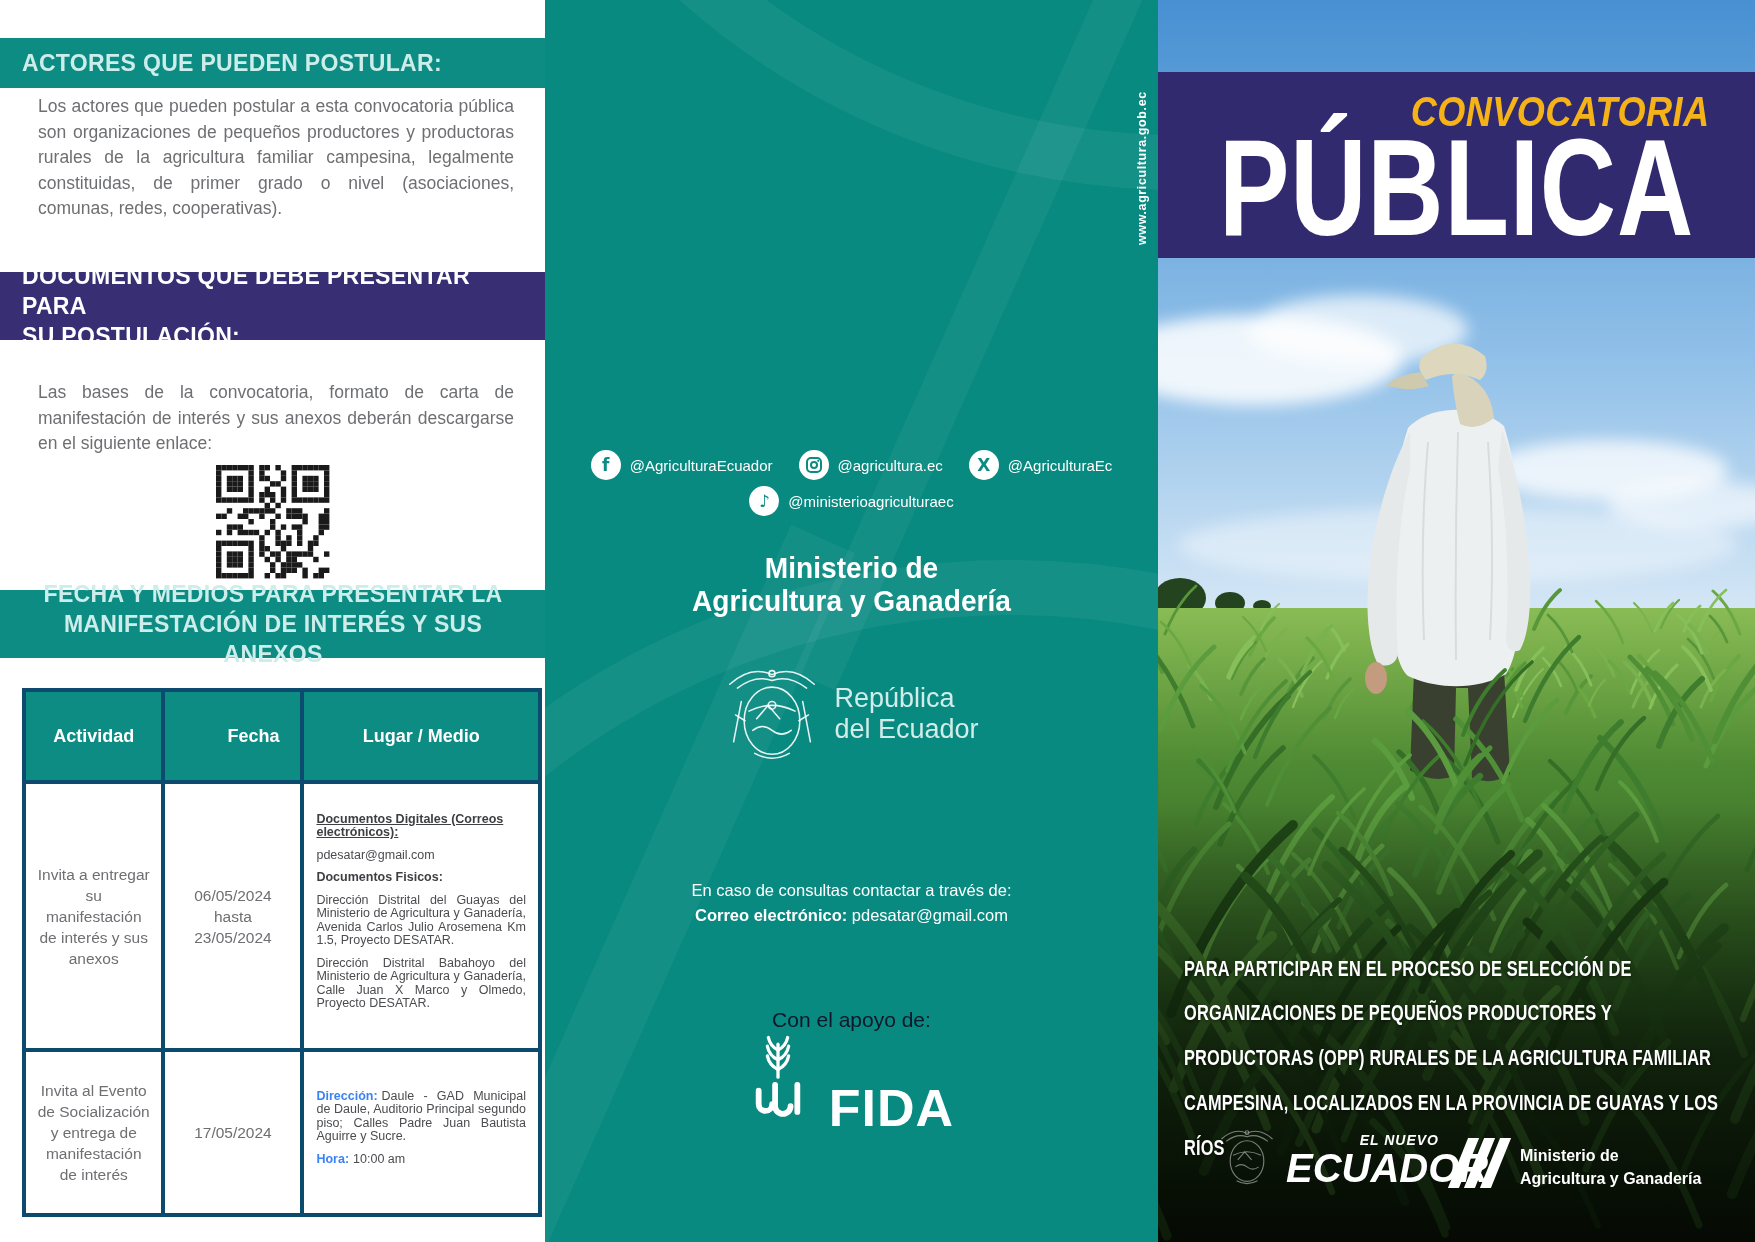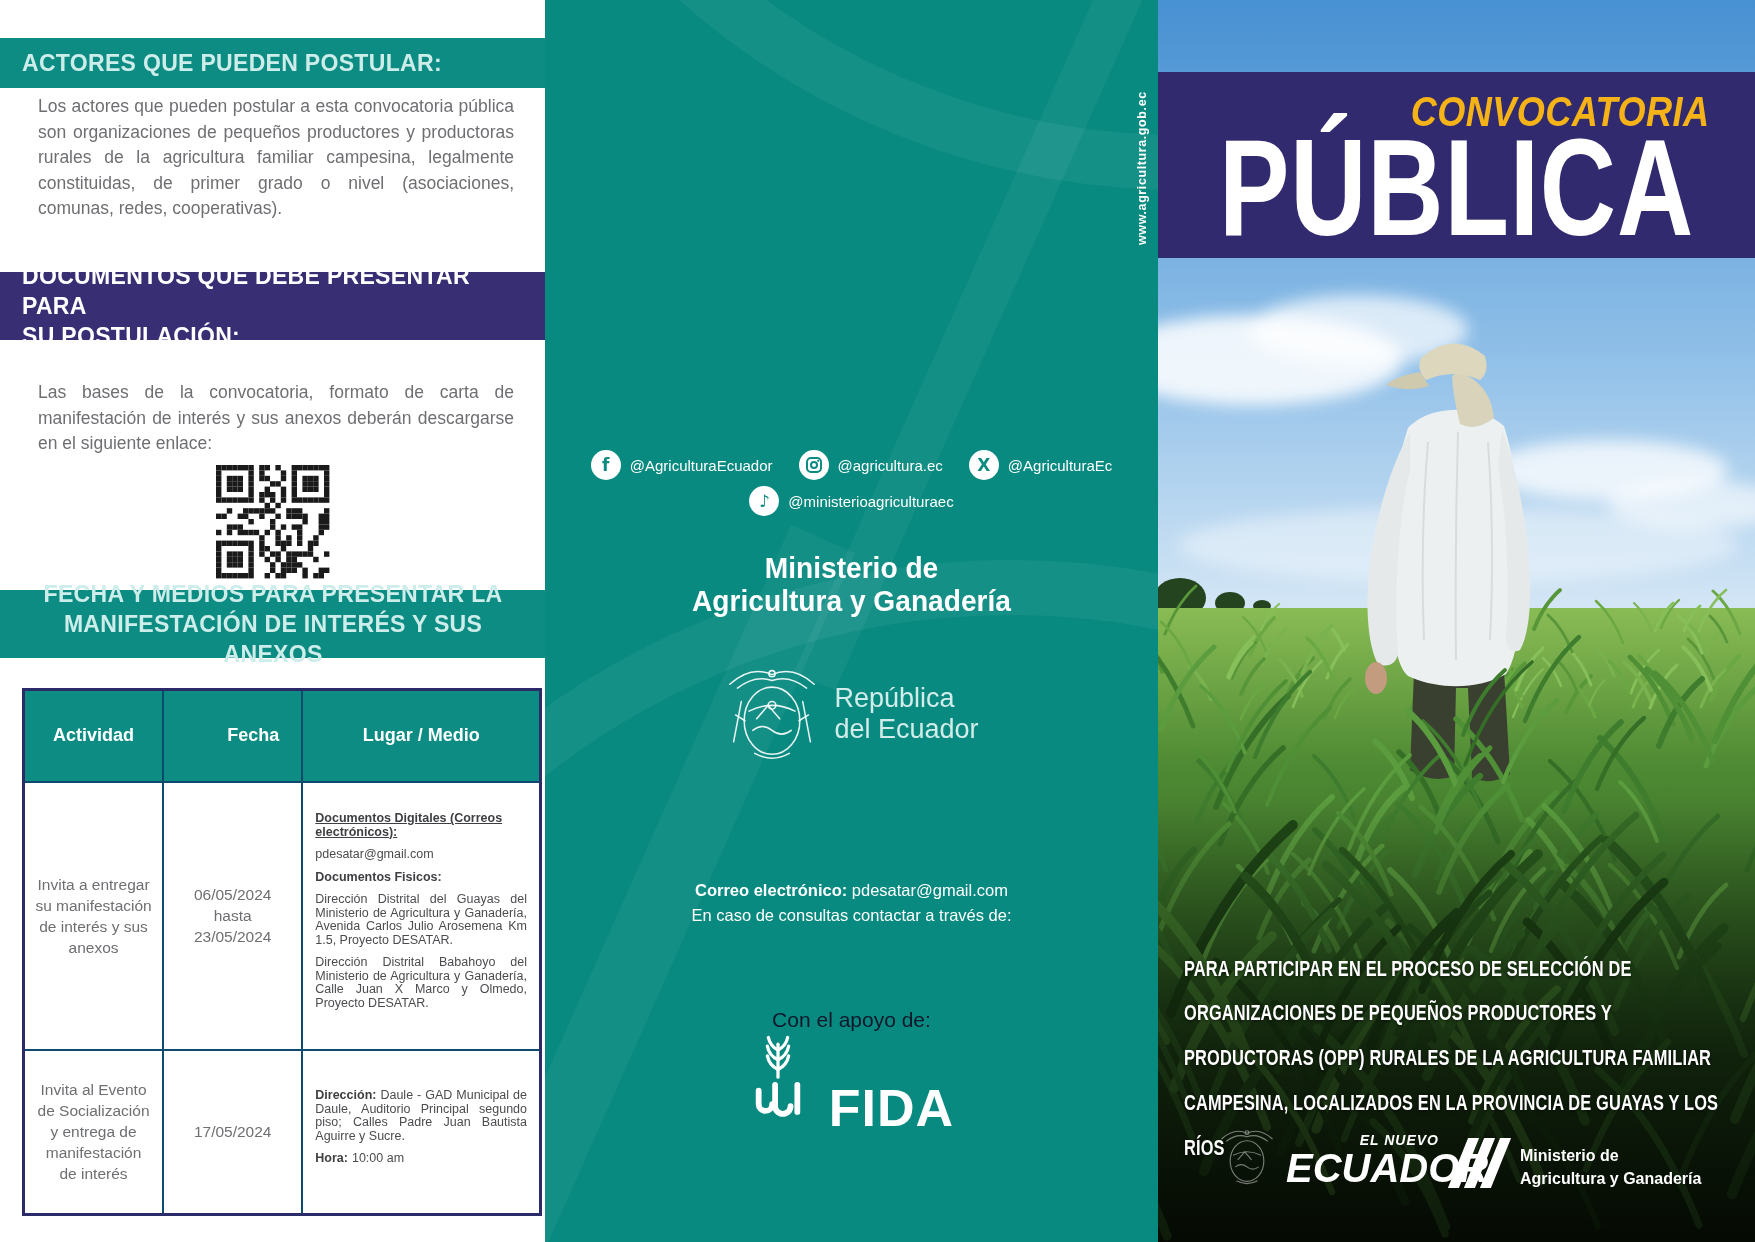--- a/index.html
+++ b/index.html
@@ -16,32 +16,32 @@
   .band2{top:272px;height:68px;line-height:30px;}
   .band3{top:590px;height:68px;line-height:30px;text-align:center;}
   .para{position:absolute;left:38px;width:476px;color:#6E6F72;font-size:17.5px;line-height:25.5px;
         text-align:justify;}
   .para1{top:94px;}
   .para2{top:380px;}
   .qr-wrap{position:absolute;left:0;top:455px;width:545px;display:flex;justify-content:center;}
   
   .tb{position:absolute;left:22px;top:688px;width:520px;border:3px solid #2B2B69;border-collapse:collapse;
       box-sizing:border-box;background:#fff;}
-  .tb td,.tb th{border:2px solid #0c4a6e;vertical-align:middle;box-sizing:border-box;}
+  .tb td,.tb th{border:4px solid #0c4a6e;vertical-align:middle;box-sizing:border-box;}
   .tb th{background:#0D8C83;color:#fff;font-size:18px;font-weight:700;height:92px;text-align:center;}
   .c1{width:140px;} .c2{width:140px;padding-left:42px;} .c3{width:240px;}
   .r1{height:268px;} .r2{height:165px;}
   .cell-center{color:#6E6F72;font-size:15.5px;line-height:21px;text-align:center;padding:4px 10px;}
   .cell-lugar{color:#4B4C4F;font-size:12.5px;line-height:13.5px;text-align:left;padding:10px 12px;vertical-align:top;}
   .tb td.cell-lugar{vertical-align:middle;}
   .cell-lugar p{margin:0 0 9px 0;}
   .cell-lugar .just{text-align:justify;}
   .bold{font-weight:700;color:#3E3F42;}
   .underline{text-decoration:underline;}
-  .lbl{font-weight:700;color:#404040;margin-right:4px;}
+  .lbl{font-weight:700;color:#3b82f6;margin-right:4px;}
   
   .panel-mid{position:absolute;left:545px;top:0;width:613px;height:1242px;background:#088A80;overflow:hidden;}
   .deco-circle{position:absolute;border-radius:50%;border:55px solid rgba(255,255,255,0.055);}
   .dc1{width:1500px;height:1500px;left:-340px;top:560px;}
   .dc2{width:1400px;height:1400px;left:-120px;top:-1320px;}
   .deco-stripe{position:absolute;width:70px;height:900px;background:rgba(255,255,255,0.05);transform:rotate(24deg);}
   .ds1{left:60px;top:500px;} .ds2{left:430px;top:-180px;width:45px;}
   .vert-site{position:absolute;right:9px;top:95px;height:150px;color:#ffffff;font-size:12.5px;font-weight:700;
              letter-spacing:.6px;writing-mode:vertical-rl;transform:rotate(180deg);}
   .social{position:absolute;left:0;width:613px;display:flex;justify-content:center;align-items:center;gap:26px;
@@ -410,25 +410,25 @@
         <path d="M12,56 L22,62"></path>
           <path d="M88,56 L78,62"></path>
       </svg>
       <div class="rep-text">
         <div>República</div>
         <div>del Ecuador</div>
       </div>
     </div>
 
     <div class="contact">
+      <div>En caso de consultas contactar a través de:</div>
       <div>
         <span style="font-weight:700">Correo electrónico:</span>
         <span>pdesatar@gmail.com</span>
       </div>
-      <div>En caso de consultas contactar a través de:</div>
     </div>
 
     <div class="apoyo">Con el apoyo de:</div>
 
     <div class="fida">
       <svg viewBox="0 0 60 100" fill="none" stroke="#ffffff" stroke-linecap="round">
         <g stroke-width="3.4">
           <path d="M30,46 L30,12"></path>
           <path d="M30,18 Q22,14 20,5"></path>
             <path d="M30,18 Q38,14 40,5"></path>

